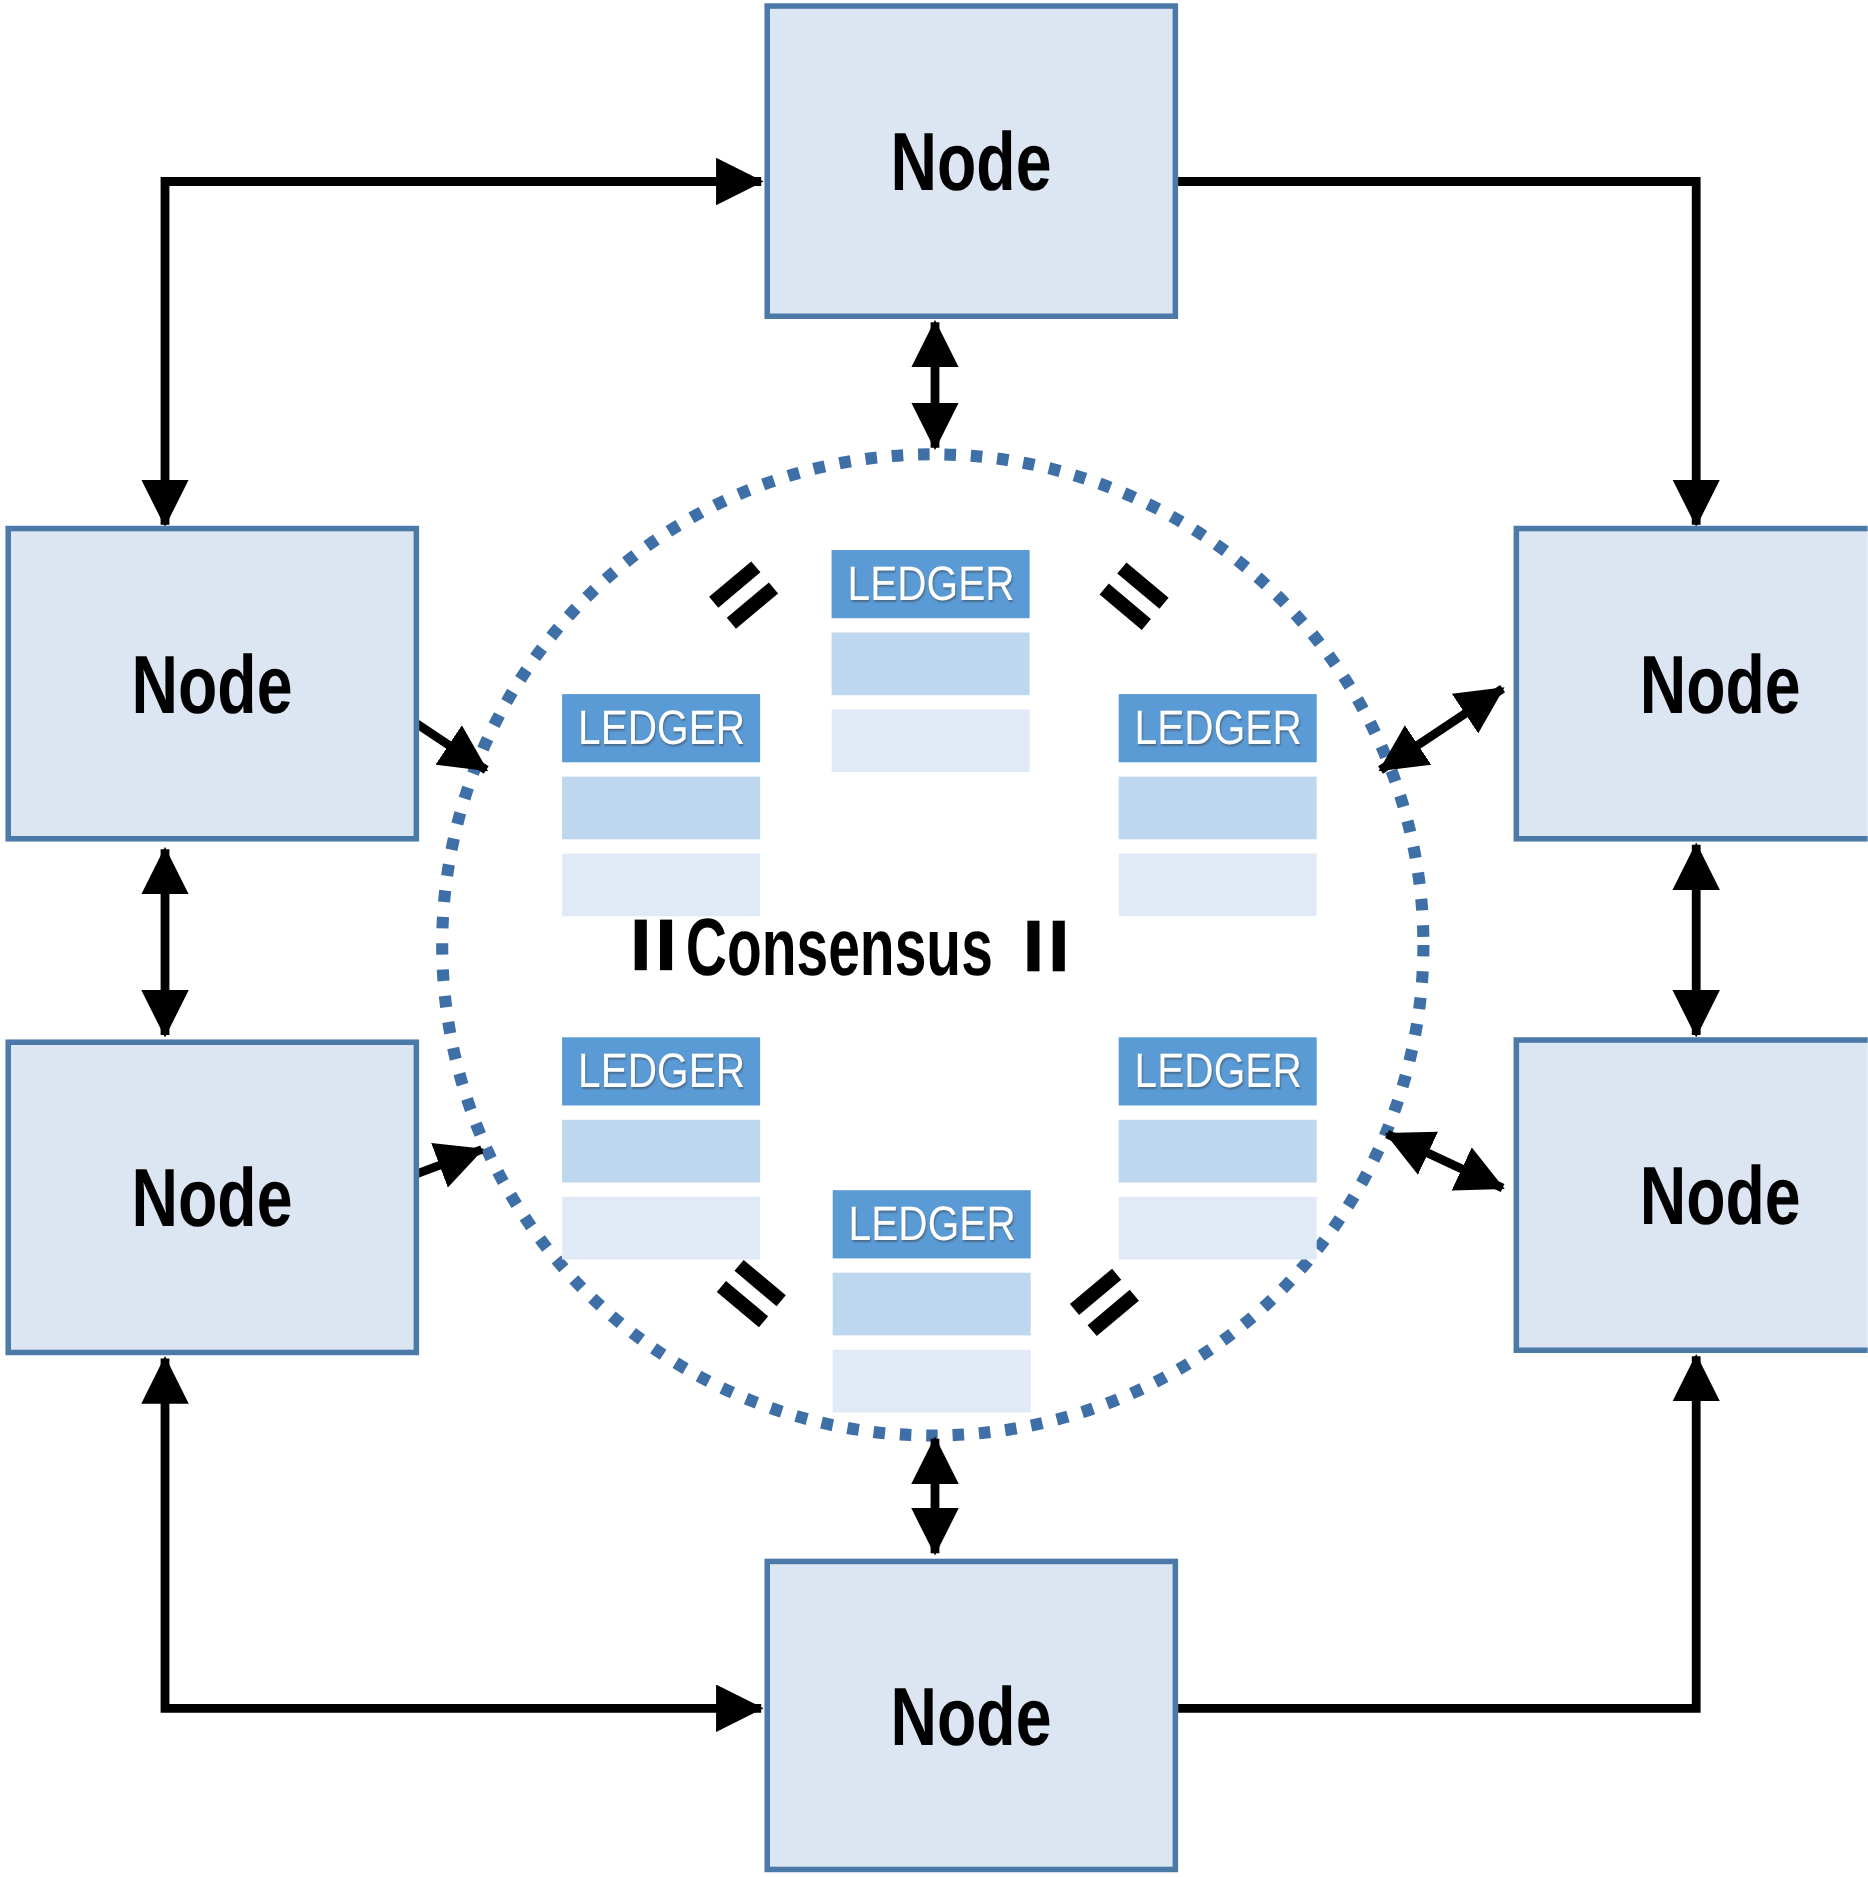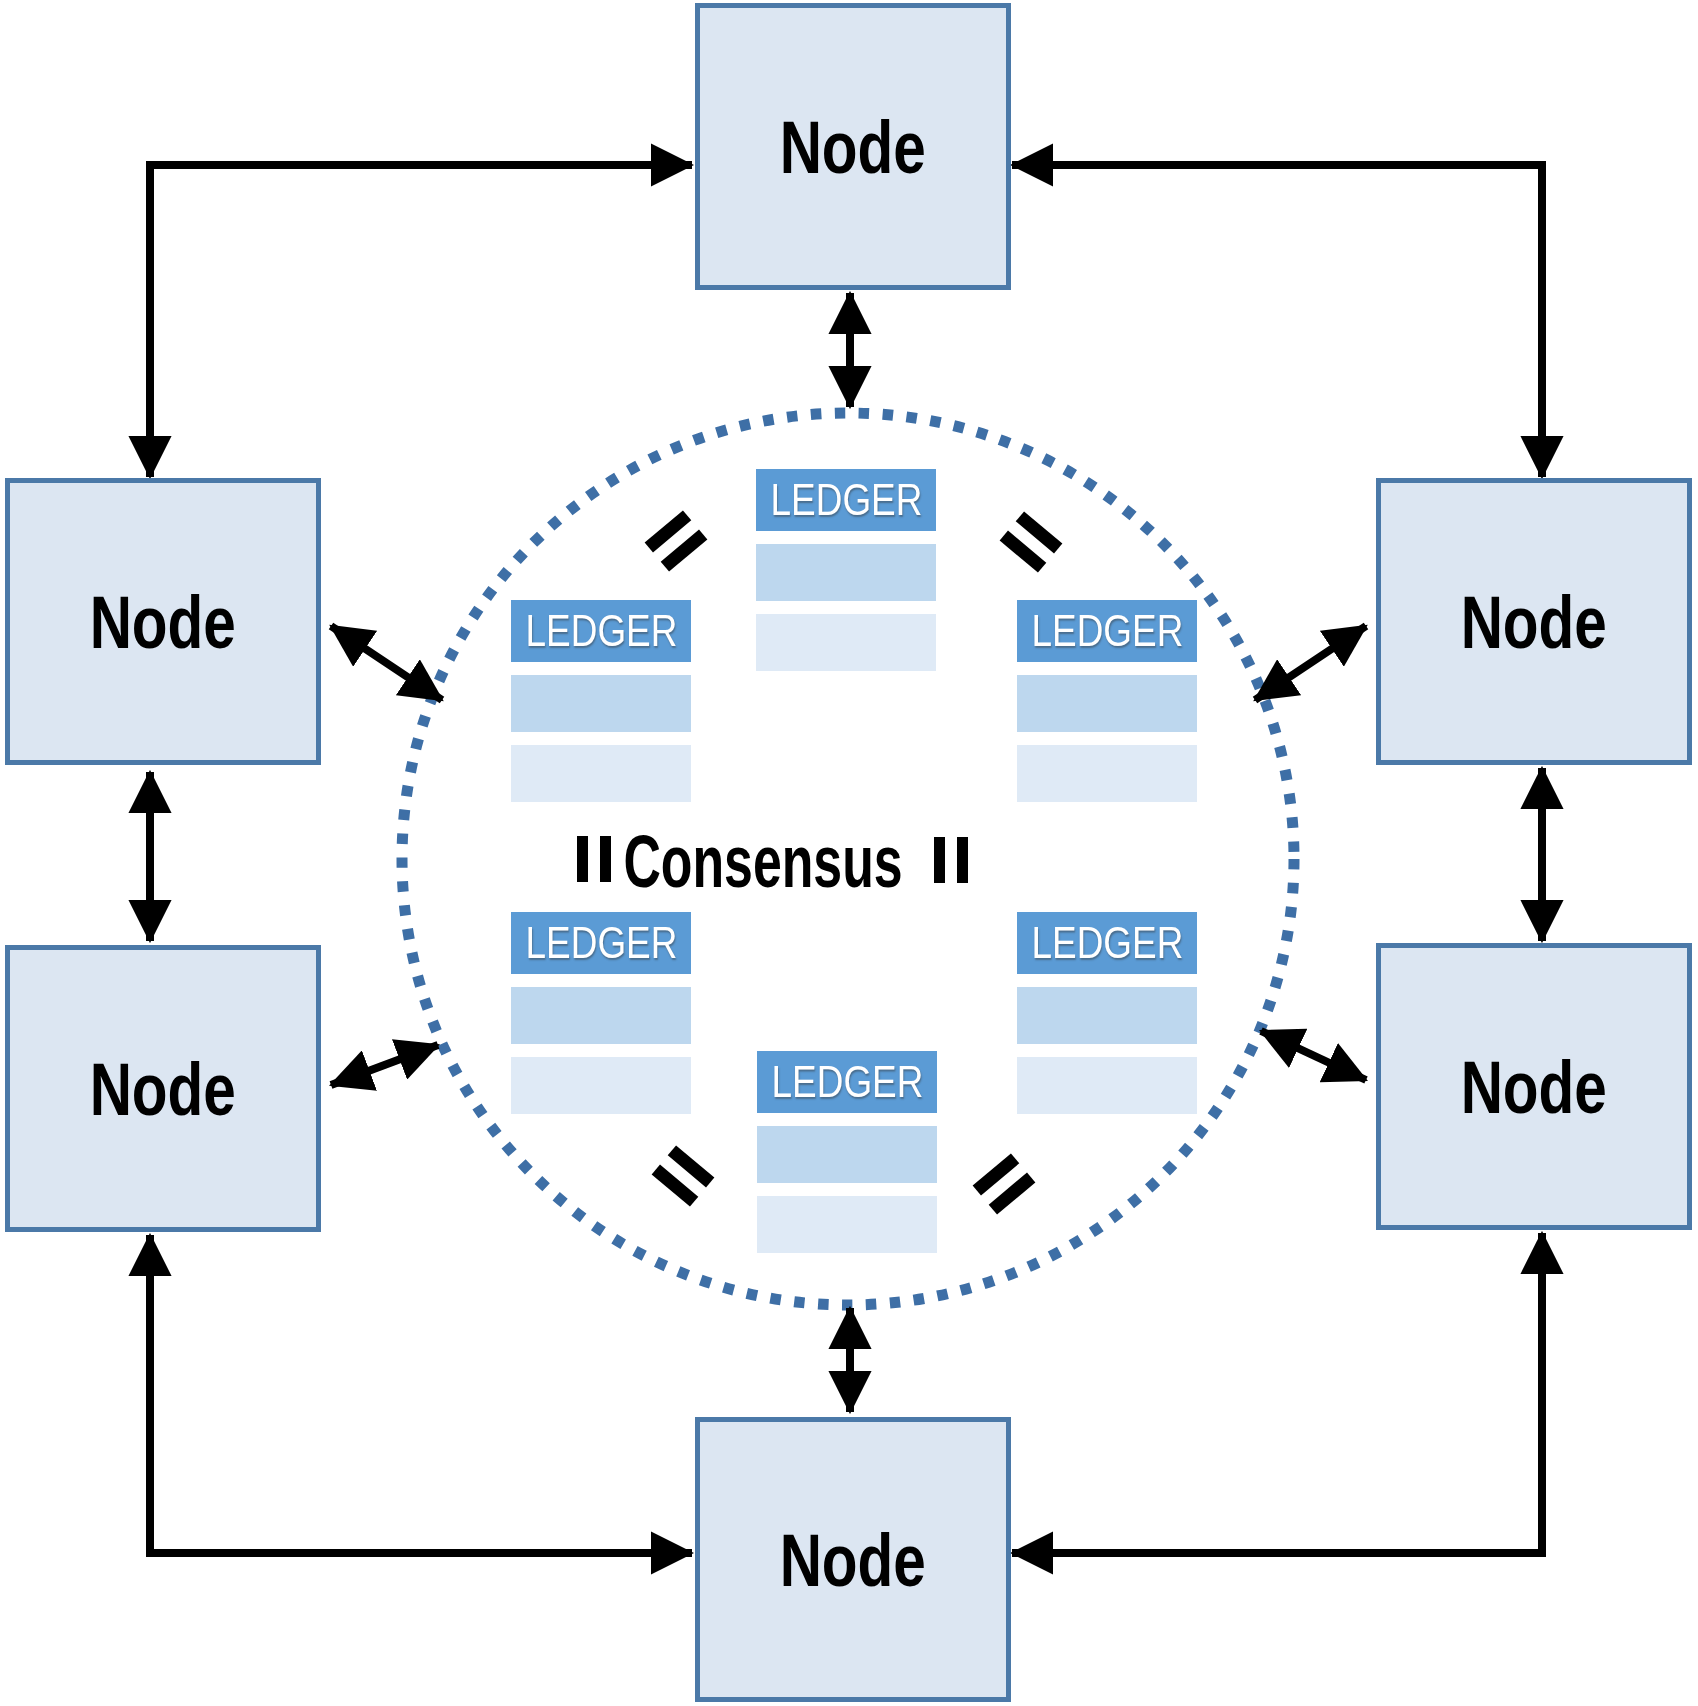--- a/index.html
+++ b/index.html
@@ -2,39 +2,39 @@
 <html style="--node-fill: #dce6f2; --node-border: #4b79a8; --ledger-header: #5b9bd5; --ledger-row-medium: #bdd7ee; --ledger-row-light: #dfeaf6; --circle-dots: #3e6fa6; --arrow: #000000; --ledger-text: #ffffff; --label-text: #000000;"><head>
 <meta charset="utf-8">
 <style>
   html,body{margin:0;padding:0;background:#ffffff;}
   body{font-family:"Liberation Sans", sans-serif;}
   .stage{position:relative;width:1698px;height:1706px;background:#ffffff;overflow:hidden;}
   .links-layer{position:absolute;left:0;top:0;width:1698px;height:1706px;}
 
   
   .node{
-    position:absolute;width:316px;height:287px;
+    position:absolute;width:376px;height:287px;
     background:var(--node-fill,#dce6f2);
     border:5px solid var(--node-border,#4b79a8);
     box-sizing:border-box;
     display:flex;align-items:center;justify-content:center;
   }
   .node-label{
     font-size:75px;font-weight:bold;color:var(--label-text,#000);
     transform:scaleX(0.78);white-space:nowrap;
   }
   .node-top        {left:695px;top:3px;}
   .node-left-upper {left:5px;top:478px;}
   .node-right-upper{left:1376px;top:478px;}
   .node-left-lower {left:5px;top:945px;}
   .node-right-lower{left:1376px;top:943px;}
   .node-bottom     {left:695px;top:1417px;height:285px;}
 
   
-  .ledger{position:absolute;width:180px;}
+  .ledger{position:absolute;width:180px;margin-top:31px;}
   .ledger-header{
     height:62px;background:var(--ledger-header,#5b9bd5);
     display:flex;align-items:center;justify-content:center;
   }
   .ledger-header span{
     color:var(--ledger-text,#fff);font-size:44px;
     transform:scaleX(0.84);white-space:nowrap;
     text-shadow:1px 2px 2px rgba(50,50,50,0.45);
   }
   .ledger-row{height:57px;margin-top:13px;}

